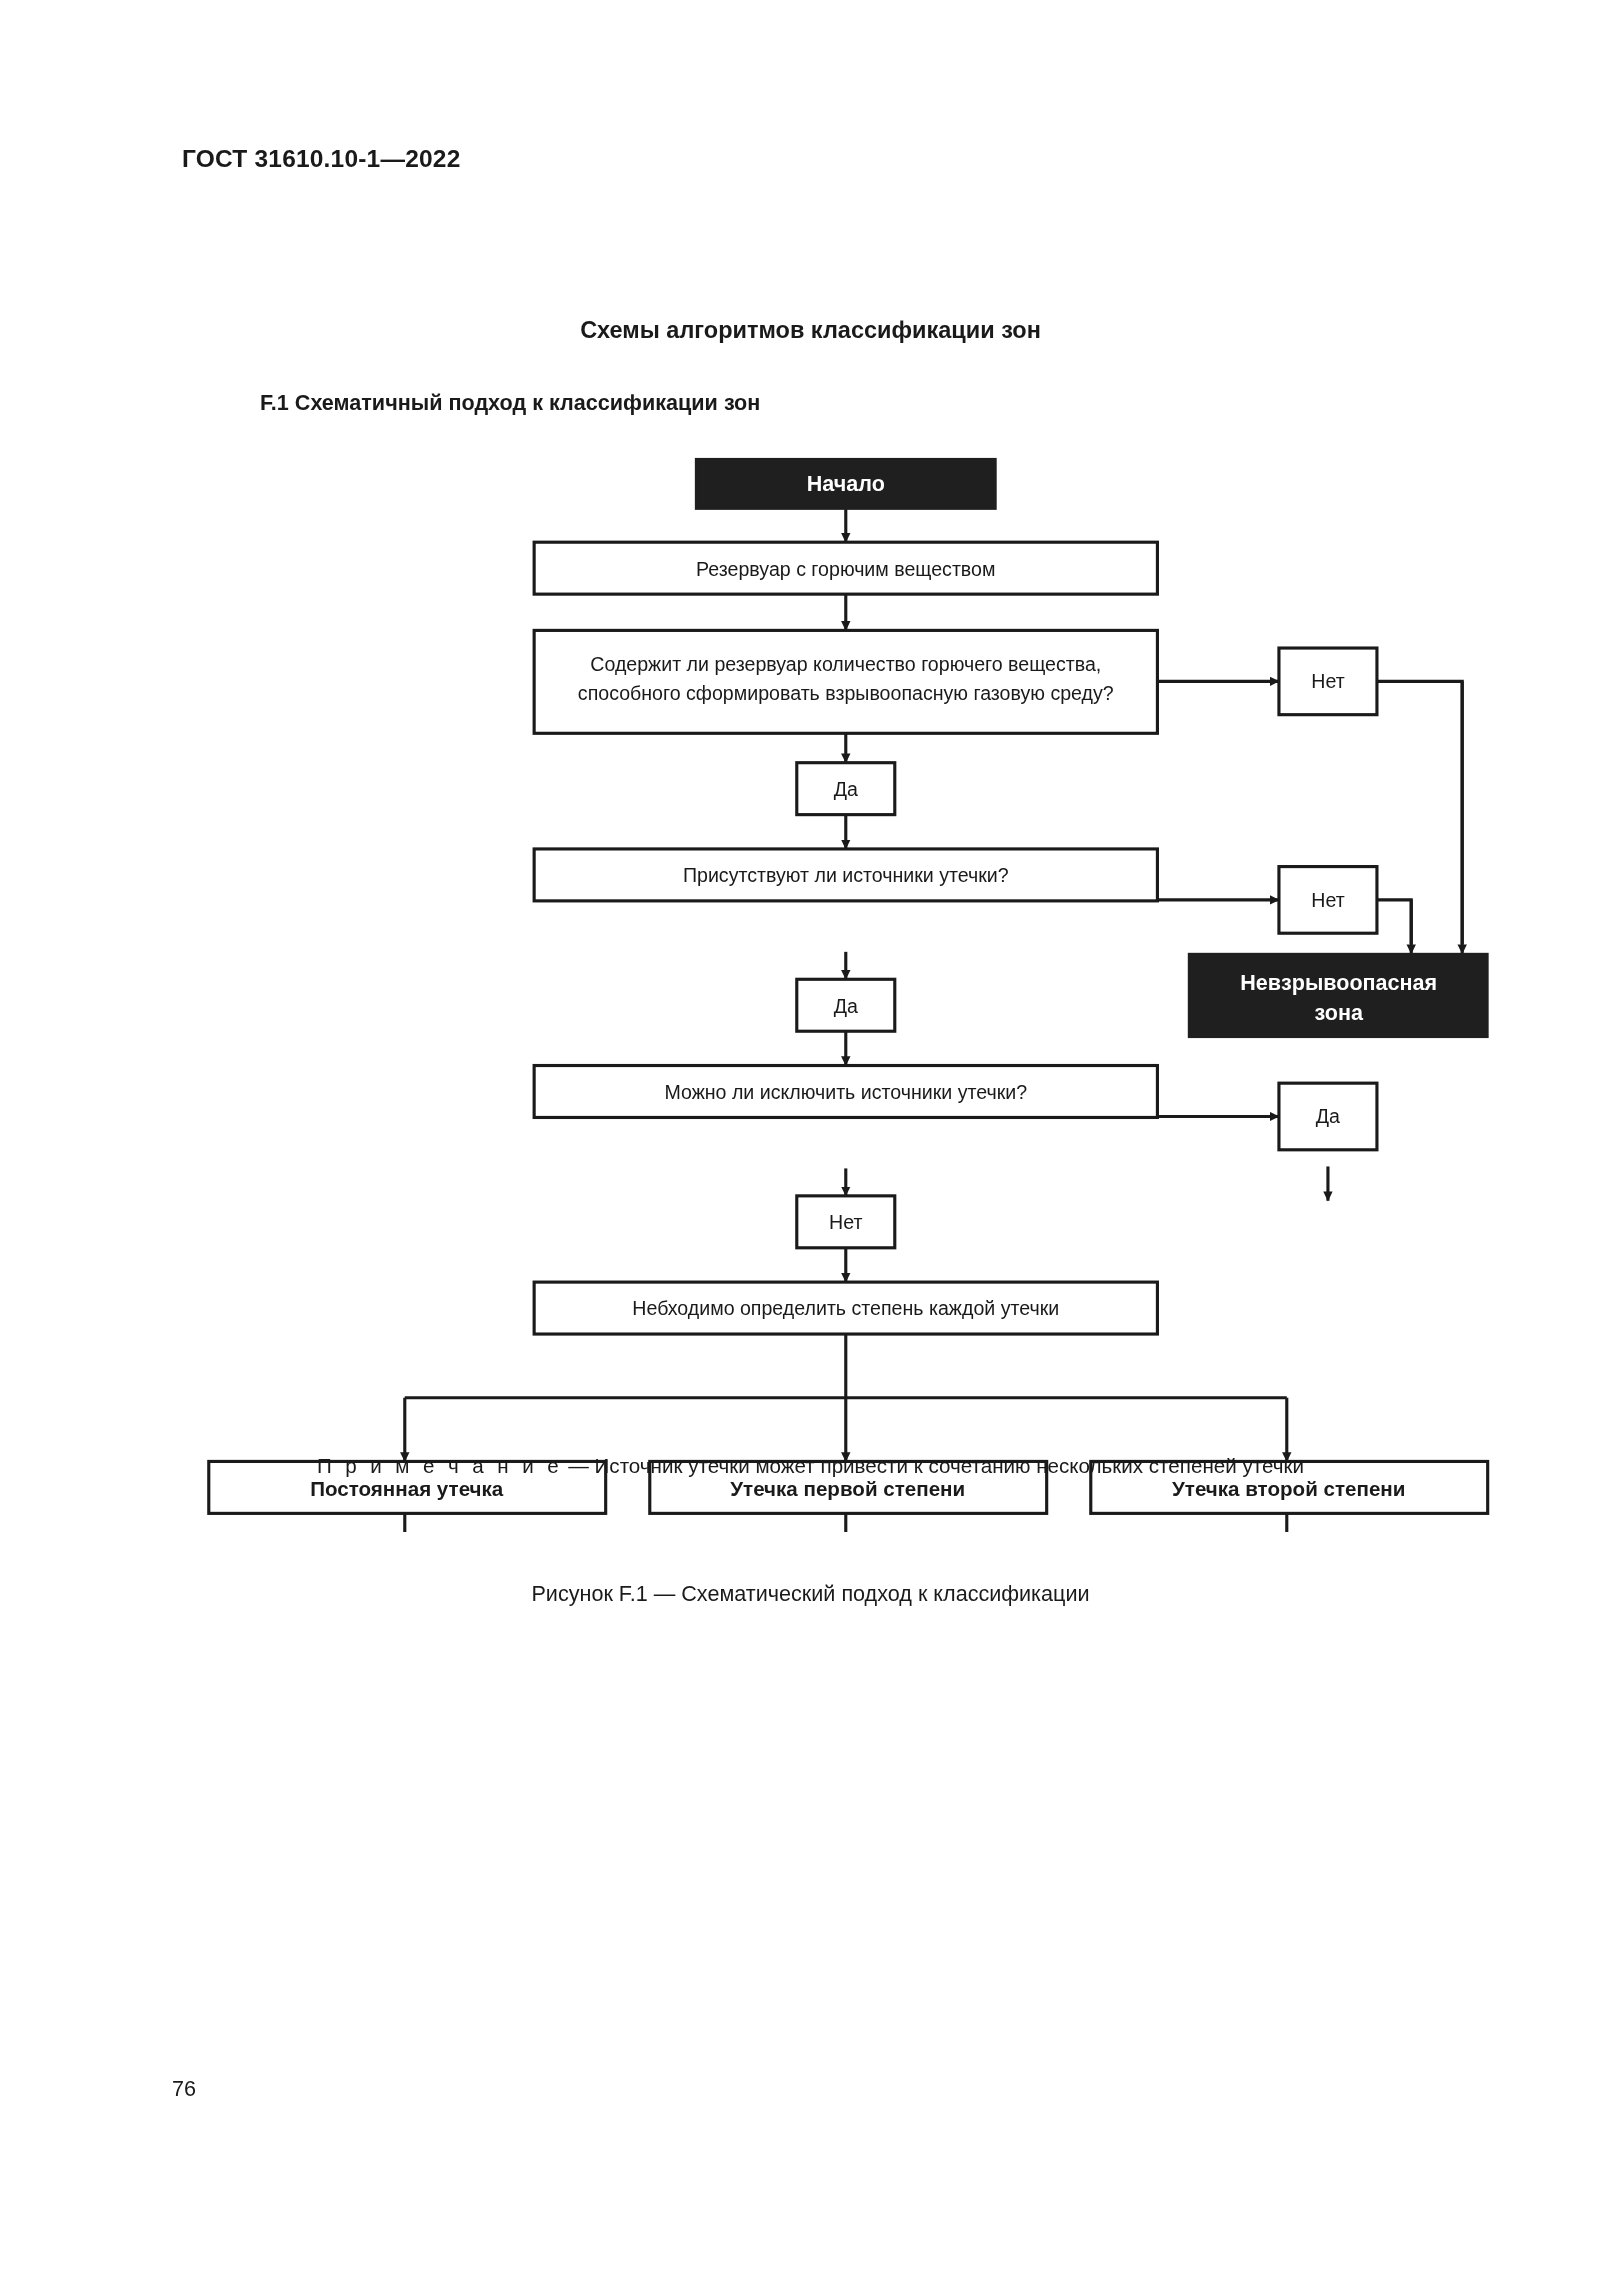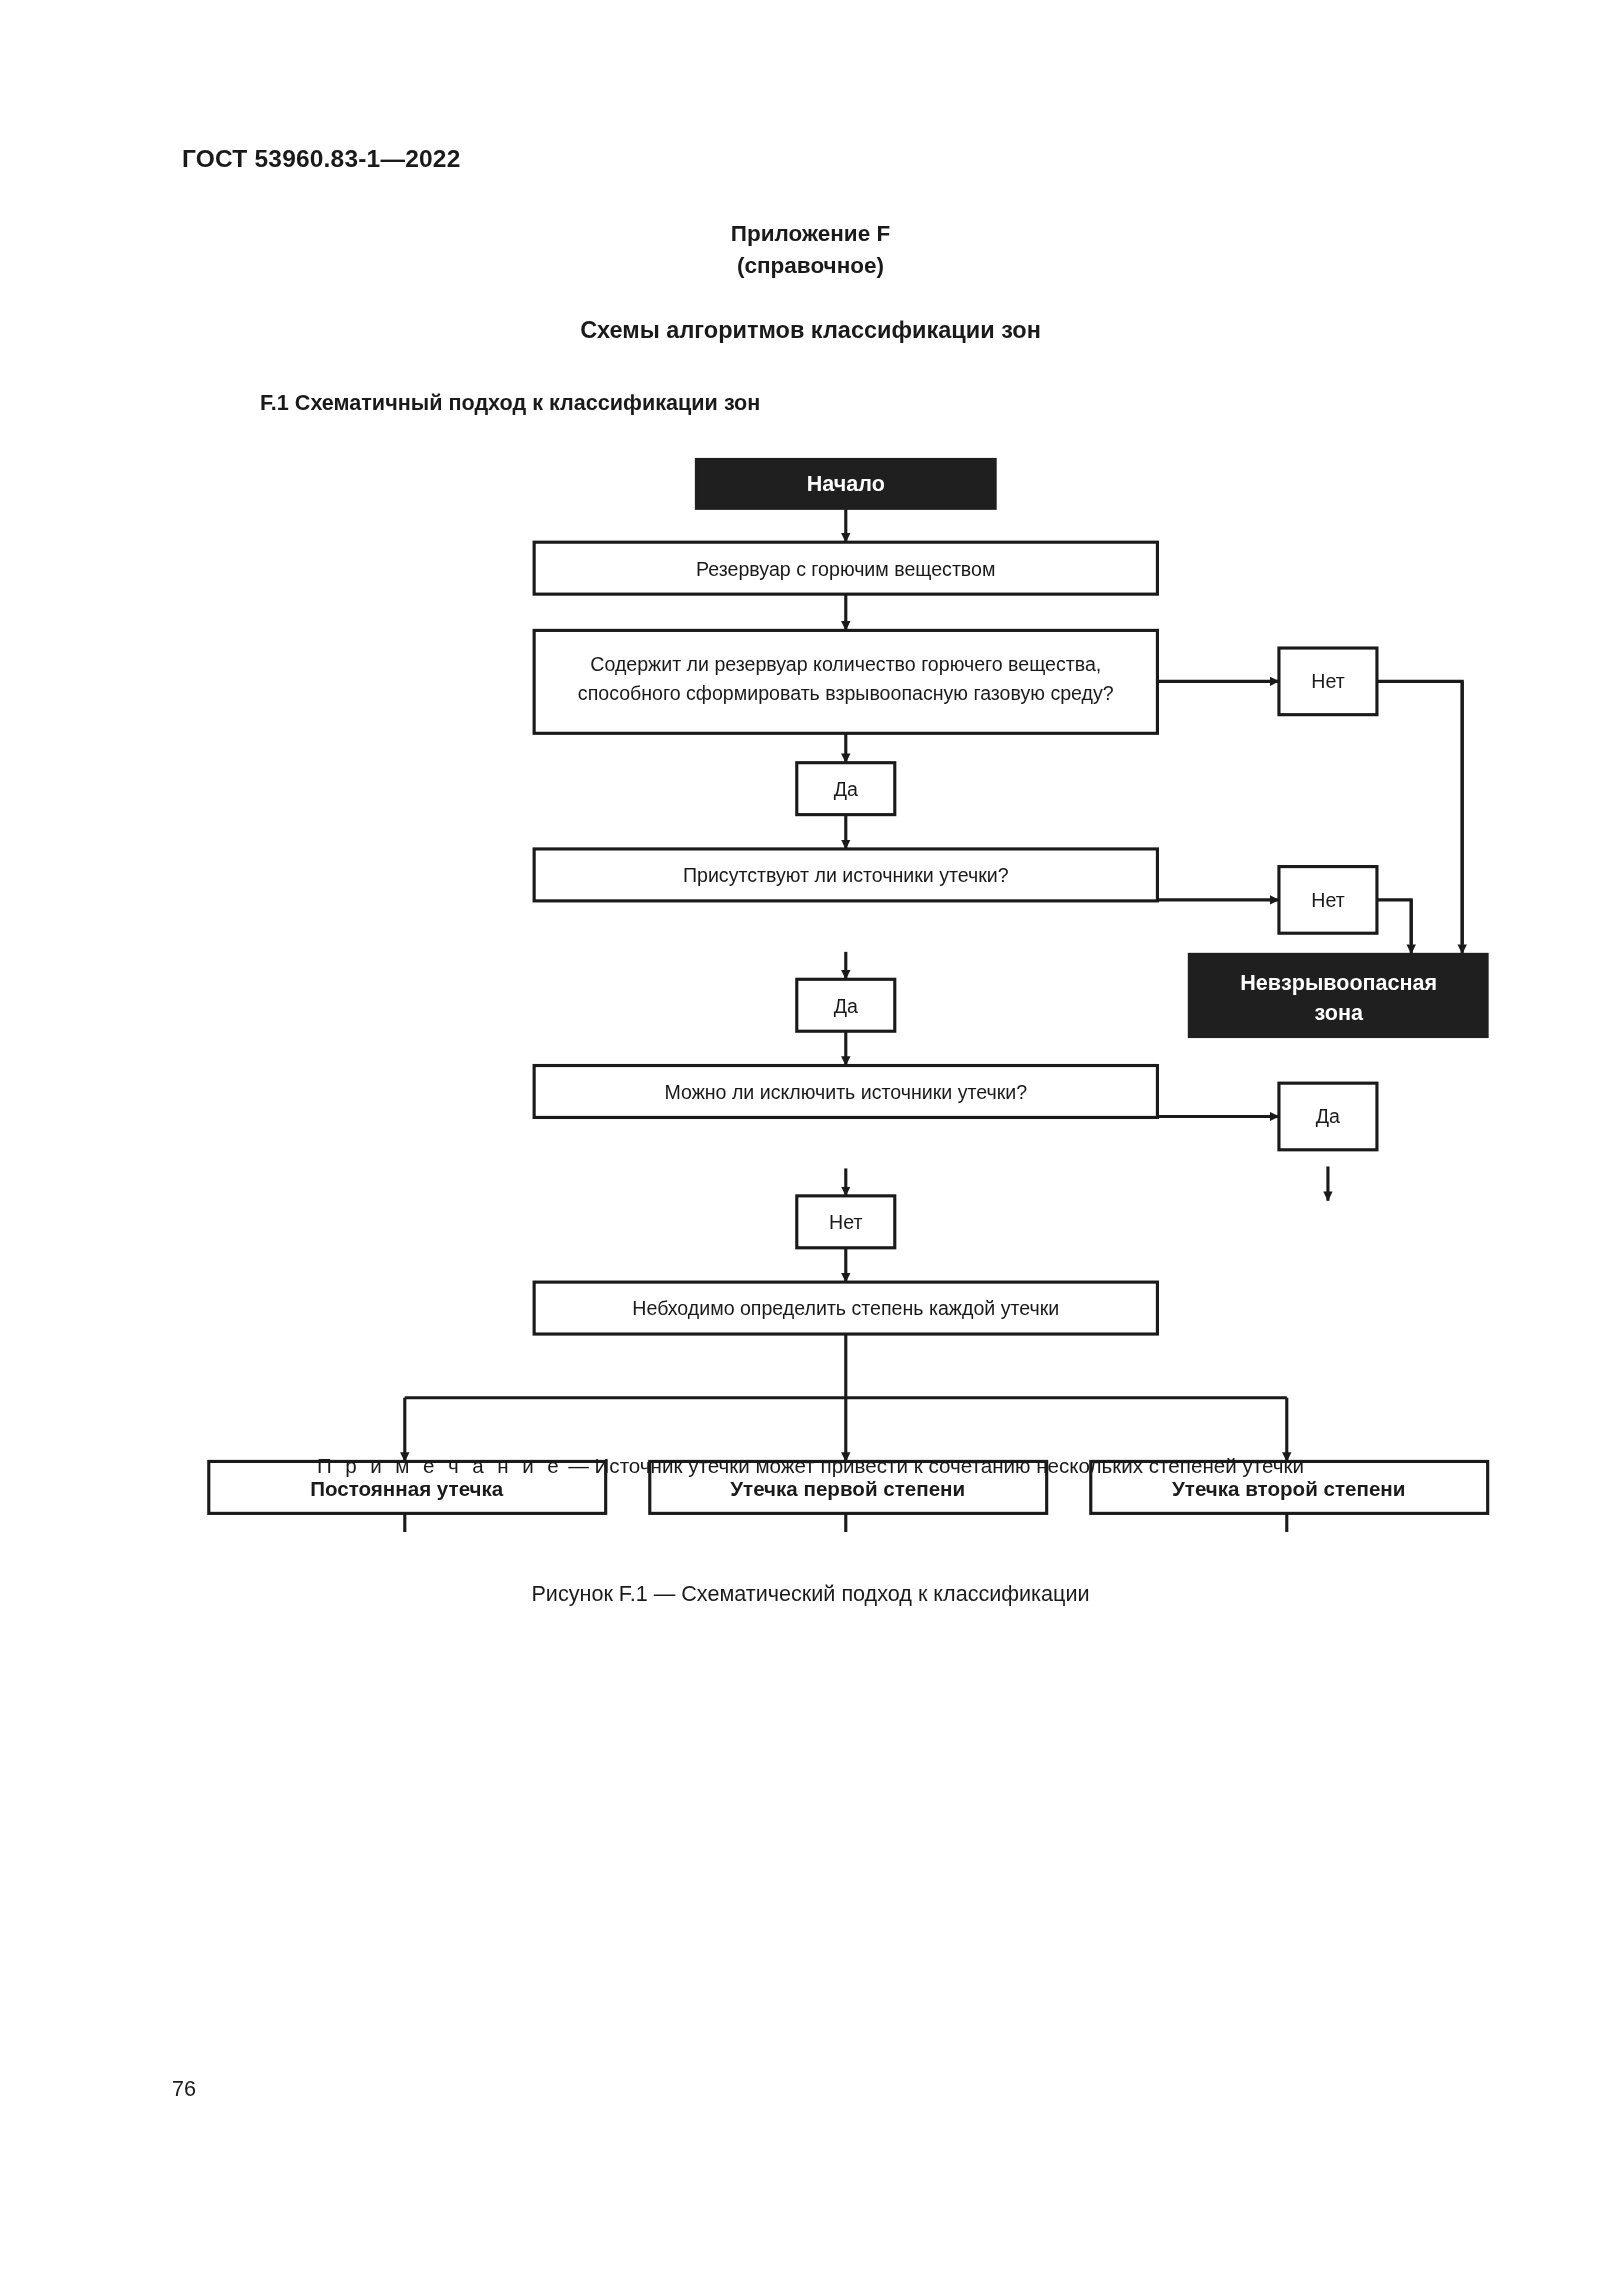--- a/index.html
+++ b/index.html
@@ -128,26 +128,22 @@
     font-family: "Liberation Sans", sans-serif;
     font-size: 20px;
     fill: #1a1a1a;
   }
 </style>
 </head>
 <body>
 
 <div class="page">
 
-  <div class="doc-header">ГОСТ 53960.83-1—2022</div>
-
-  <div class="annex-title">
-    <div>Приложение F</div>
-    <div class="sub">(справочное)</div>
-  </div>
+  <div class="doc-header">ГОСТ 31610.10-1—2022</div>
+
 
   <div class="section-title">Схемы алгоритмов классификации зон</div>
 
   <div class="clause-title">F.1  Схематичный подход к классификации зон</div>
 
   <div class="figure-wrap">
     <svg class="flow" width="1621" height="1078" viewBox="0 0 1654 1100" xmlns="http://www.w3.org/2000/svg">
       <defs>
         <marker id="arrow" markerWidth="12" markerHeight="12" refX="9.5" refY="5" orient="auto" markerUnits="userSpaceOnUse">
           <path d="M0,0.2 L10,5 L0,9.8 z" fill="#1a1a1a"></path>

